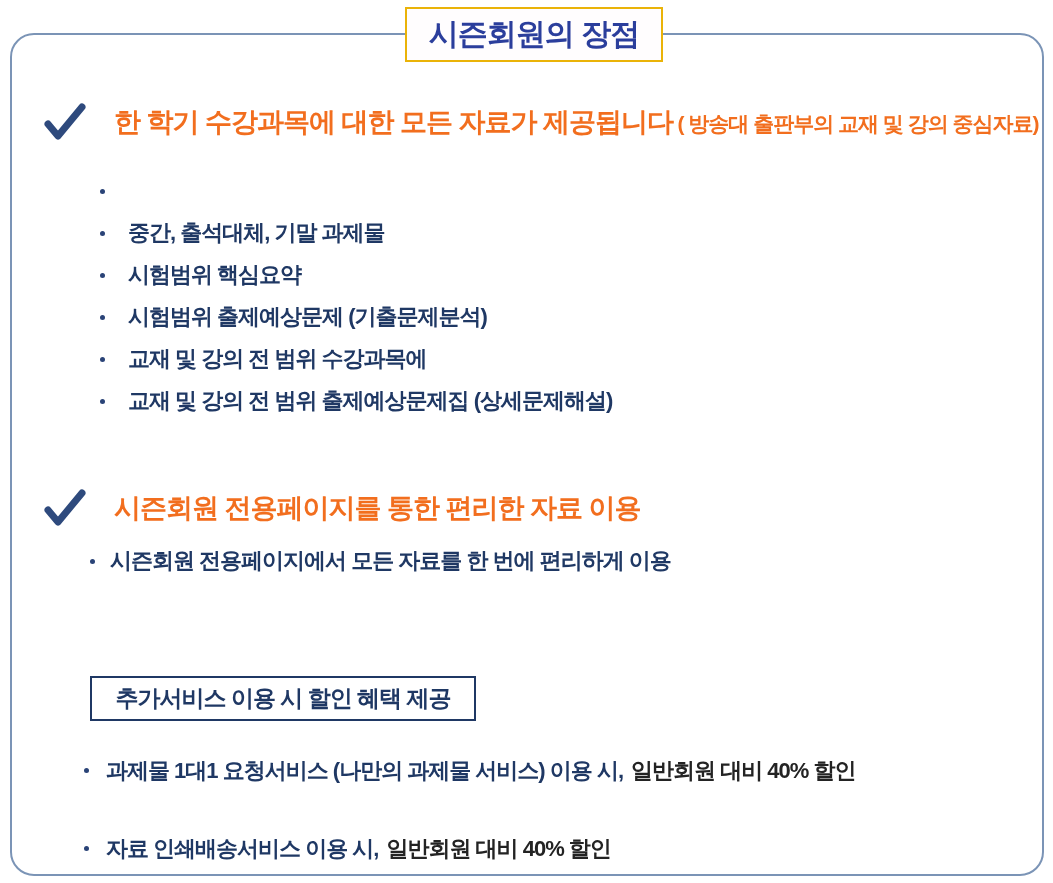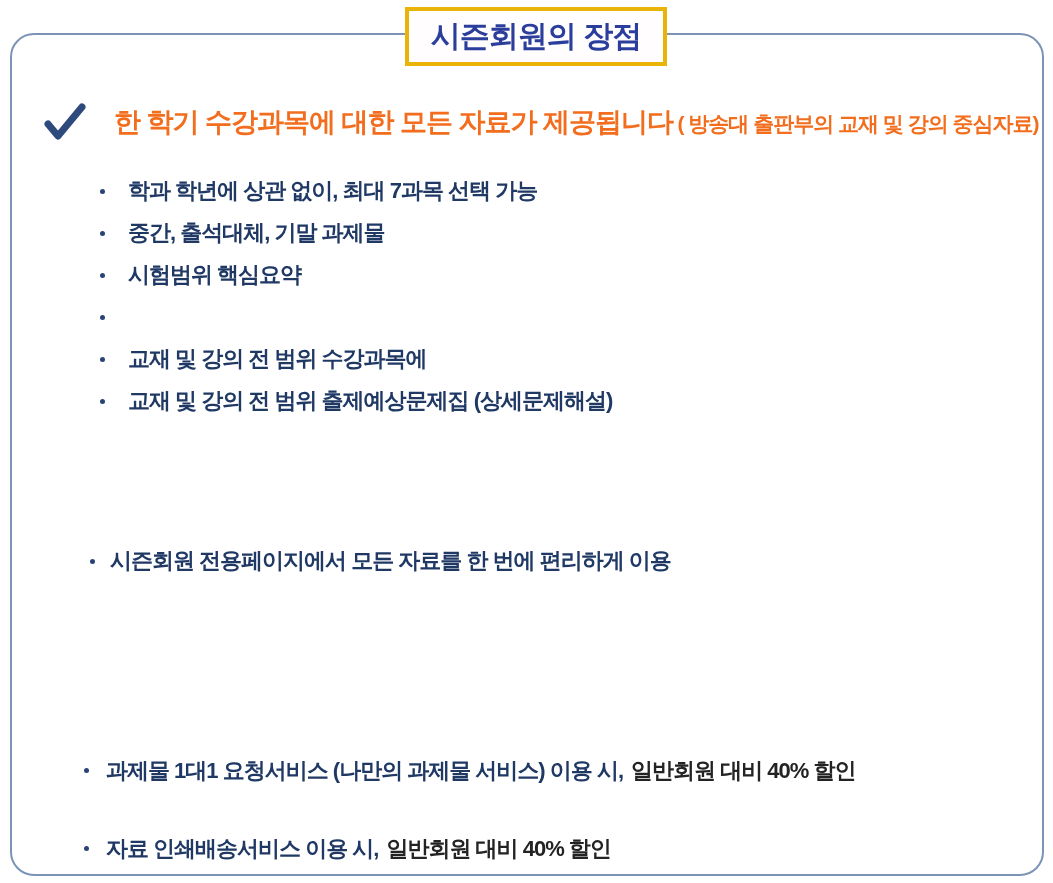--- a/index.html
+++ b/index.html
@@ -16,21 +16,21 @@
     left: 10px; top: 33px;
     width: 1030px; height: 839px;
     border: 2px solid #7b94b6;
     border-radius: 24px;
   }
   .title-box {
     position: absolute;
     left: 405px; top: 7px;
     width: 254px; height: 51px;
     background: #fffdfe;
-    border: 4px solid #eab308;
+    border: 2px solid #eab308;
     display: flex; align-items: center; justify-content: center;
     font-size: 30px; font-weight: 700; color: #2b3e9c;
     letter-spacing: -1px;
     z-index: 2;
   }
   .heading-row {
     position: absolute;
     left: 44px;
     display: flex;
     align-items: center;
@@ -101,51 +101,62 @@
     </svg>
     <span>
       <span class="h-main">한 학기 수강과목에 대한 모든 자료가 제공됩니다</span>
       <span class="h-note">( 방송대 출판부의 교재 및 강의 중심자료)</span>
     </span>
   </div>
 
   <div class="bullets b1">
     <div class="brow">
       <span class="dot"></span>
-      <span class="btext">학과 학년에 상관 없이, 최대 7과목 선택 가능</span>
     </div>
     <div class="brow">
       <span class="dot"></span>
       <span class="btext">중간, 출석대체, 기말 과제물</span>
     </div>
     <div class="brow">
       <span class="dot"></span>
       <span class="btext">시험범위 핵심요약</span>
     </div>
     <div class="brow">
       <span class="dot"></span>
+      <span class="btext">시험범위 출제예상문제 (기출문제분석)</span>
     </div>
     <div class="brow">
       <span class="dot"></span>
       <span class="btext">교재 및 강의 전 범위 수강과목에</span>
     </div>
     <div class="brow">
       <span class="dot"></span>
       <span class="btext">교재 및 강의 전 범위 출제예상문제집 (상세문제해설)</span>
     </div>
   </div>
 
+  <div class="heading-row" style="top:487px;">
+    <svg class="check-icon" width="42" height="42" viewBox="0 0 42 42">
+      <path d="M4 23 L14 35 L38 6" fill="none" stroke="#2e4a7d" stroke-width="7" stroke-linecap="round" stroke-linejoin="round"></path>
+    </svg>
+    <span>
+      <span class="h-main">시즌회원 전용페이지를 통한 편리한 자료 이용</span>
+    </span>
+  </div>
 
   <div class="bullets b2">
     <div class="brow">
       <span class="dot"></span>
       <span class="btext">시즌회원 전용페이지에서 모든 자료를 한 번에 편리하게 이용</span>
     </div>
   </div>
 
+  <div class="discount-box">
+    <span>추가서비스 이용 시 할인 혜택 제공</span>
+  </div>
 
   <div class="bullets b3">
     <div class="brow">
       <span class="dot"></span>
       <span class="btext">과제물 1대1 요청서비스 (나만의 과제물 서비스) 이용 시,</span>
       <span class="bbold">일반회원 대비 40% 할인</span>
     </div>
     <div class="brow">
       <span class="dot"></span>
       <span class="btext">자료 인쇄배송서비스 이용 시,</span>

